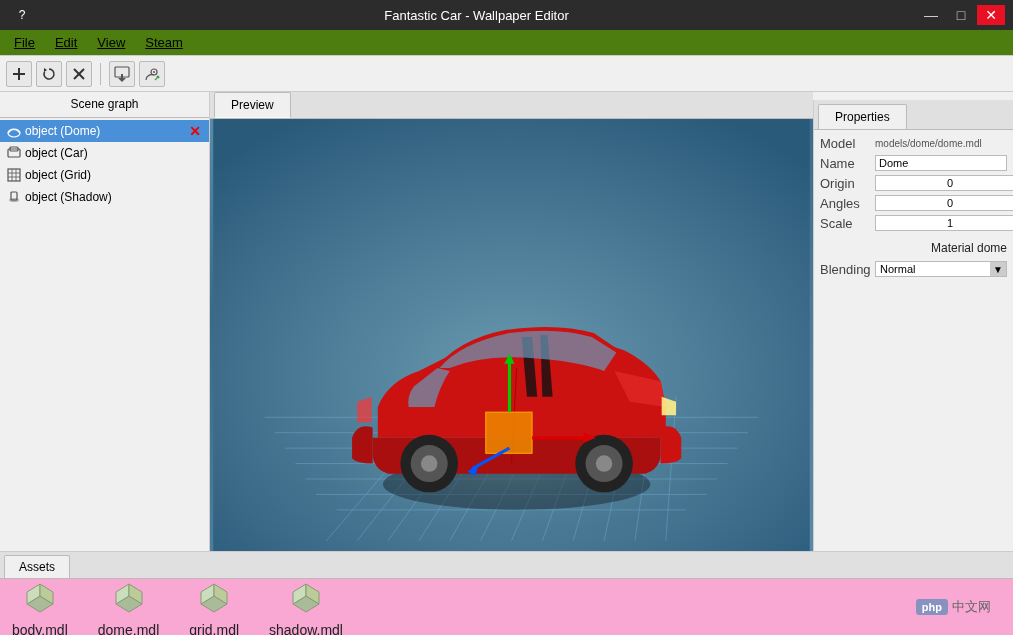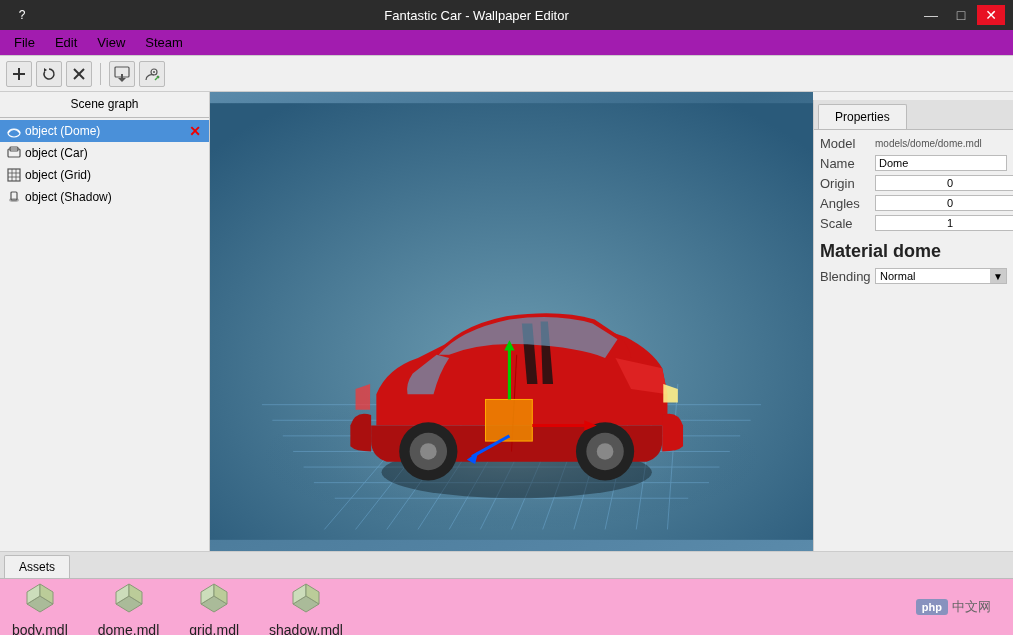--- a/index.html
+++ b/index.html
@@ -6,21 +6,21 @@
     body { font-family: 'Segoe UI', Arial, sans-serif; font-size: 12px; background: #f0f0f0; width: 1013px; height: 635px; overflow: hidden; display: flex; flex-direction: column; }
 
     
     #titlebar { background: #2c2c2c; color: #fff; display: flex; align-items: center; justify-content: space-between; height: 30px; padding: 0 8px; flex-shrink: 0; }
     #titlebar-title { flex: 1; text-align: center; font-size: 13px; }
     #titlebar-controls { display: flex; gap: 2px; }
     .titlebar-btn { width: 28px; height: 20px; display: flex; align-items: center; justify-content: center; cursor: pointer; font-size: 14px; color: #ccc; background: transparent; border: none; }
     .titlebar-btn.close-btn { background: #e81123; color: #fff; }
 
     
-    #menubar { background: #a21caf; border-bottom: 1px solid #ccc; display: flex; align-items: center; height: 26px; padding: 0 4px; flex-shrink: 0; }
+    #menubar { background: #4d7c0f; border-bottom: 1px solid #ccc; display: flex; align-items: center; height: 26px; padding: 0 4px; flex-shrink: 0; text-decoration: underline; }
     .menu-item { padding: 2px 10px; cursor: pointer; font-size: 13px; height: 100%; display: flex; align-items: center; }
 
     
     #toolbar { background: #f0f0f0; border-bottom: 1px solid #ccc; display: flex; align-items: center; height: 36px; padding: 0 6px; gap: 4px; flex-shrink: 0; }
     .tool-btn { width: 26px; height: 26px; display: flex; align-items: center; justify-content: center; border: 1px solid #bbb; background: #e8e8e8; cursor: pointer; border-radius: 2px; font-size: 14px; }
     .tool-separator { width: 1px; height: 22px; background: #bbb; margin: 0 4px; }
 
     
     #main { display: flex; flex: 1; overflow: hidden; }
 
@@ -51,21 +51,21 @@
     #right-panel { width: 200px; background: #f0f0f0; border-left: 1px solid #ccc; flex-shrink: 0; display: flex; flex-direction: column; margin-top: 8px; }
     #properties-tab-bar { border-bottom: 1px solid #bbb; background: #e0e0e0; display: flex; align-items: flex-end; padding: 4px 4px 0; }
     .properties-tab { padding: 5px 16px; cursor: pointer; background: #f0f0f0; border: 1px solid #bbb; border-bottom: none; border-radius: 2px 2px 0 0; font-size: 12px; }
     #properties-content { flex: 1; padding: 6px; overflow-y: auto; }
     .prop-row { display: flex; align-items: center; margin-bottom: 4px; }
     .prop-label { width: 55px; color: #444; font-size: 13px; flex-shrink: 0; }
     .prop-value { flex: 1; font-size: 11px; color: #222; }
     .prop-input { width: 100%; border: 1px solid #bbb; background: #fff; padding: 1px 3px; font-size: 11px; }
     .prop-inputs-row { display: flex; gap: 2px; flex: 1; }
     .prop-input-sm { flex: 1; border: 1px solid #bbb; background: #fff; padding: 1px 3px; font-size: 11px; text-align: center; }
-    .section-title { font-size: 18px; font-weight: bold; margin: 10px 0 6px 0; color: #222; }
+    .section-title { font-size: 12px; font-weight: normal; margin: 10px 0 6px 0; color: #222; text-align: right; }
     .prop-select-wrapper { display: flex; flex: 1; border: 1px solid #bbb; background: #fff; }
     .prop-select-value { flex: 1; padding: 1px 4px; font-size: 11px; }
     .prop-select-arrow { width: 16px; background: #ccc; display: flex; align-items: center; justify-content: center; font-size: 10px; cursor: pointer; }
 
     
     #bottom-panel { height: 84px; background: #f9a8d4; border-top: 1px solid #ccc; flex-shrink: 0; display: flex; flex-direction: column; }
     #assets-tab-bar { display: flex; border-bottom: 1px solid #bbb; background: #e0e0e0; }
     .assets-tab { padding: 4px 14px; cursor: pointer; background: #f0f0f0; border: 1px solid #bbb; border-bottom: none; border-radius: 2px 2px 0 0; margin: 3px 0 0 4px; font-size: 12px; }
     #assets-content { flex: 1; display: flex; align-items: center; padding: 6px 12px; gap: 30px; overflow-x: auto; }
     .asset-item { display: flex; flex-direction: column; align-items: center; gap: 4px; cursor: pointer; }
@@ -183,20 +183,23 @@
               <ellipse cx="7" cy="10" rx="5" ry="2" fill="#999" opacity="0.7"></ellipse>
               <rect x="4" y="2" width="6" height="8" rx="1" fill="none" stroke="#555" stroke-width="1.2"></rect>
             </svg>
         </div>
         <div class="tree-item-label">object (Shadow)</div>
       </div>
     </div>
   </div>
 
   <div id="center">
+    <div id="preview-tab-bar">
+      <div class="preview-tab">Preview</div>
+    </div>
     <div id="preview-canvas">
 
       <svg width="580" height="420" viewBox="0 0 580 420" style="position:absolute;top:0;left:0;width:100%;height:100%;">
 
         <defs>
           <radialGradient id="bg" cx="50%" cy="60%" r="70%">
             <stop offset="0%" stop-color="#6a9ab0"></stop>
             <stop offset="100%" stop-color="#2a5a7a"></stop>
           </radialGradient>
           <radialGradient id="floor" cx="50%" cy="50%" r="50%">

